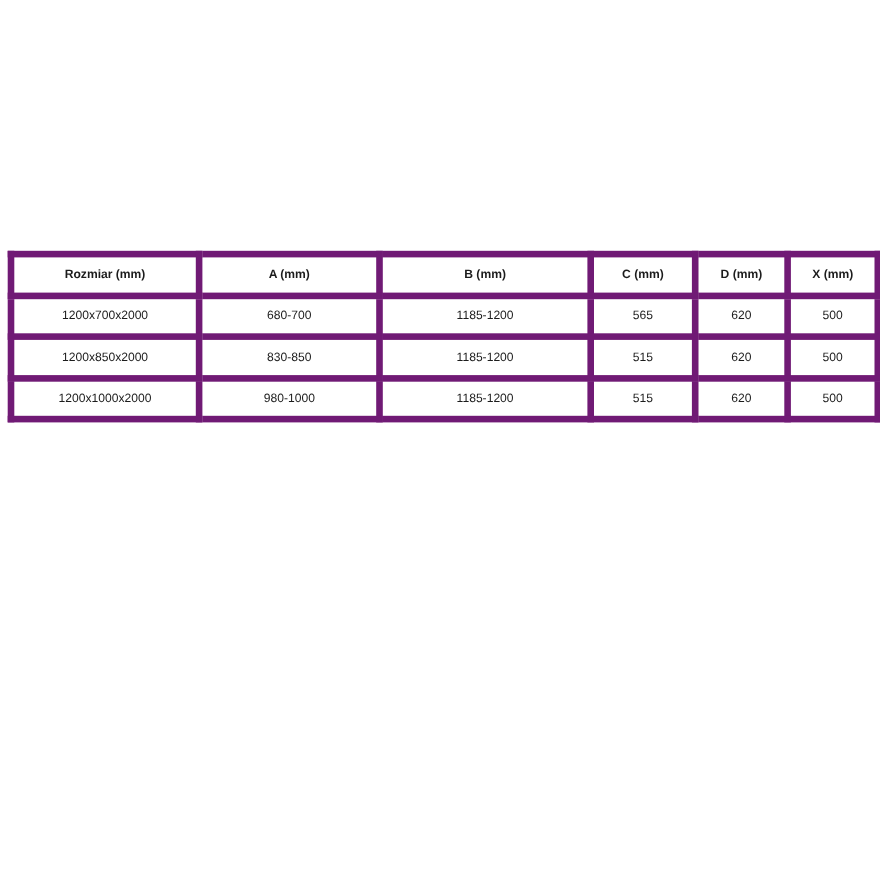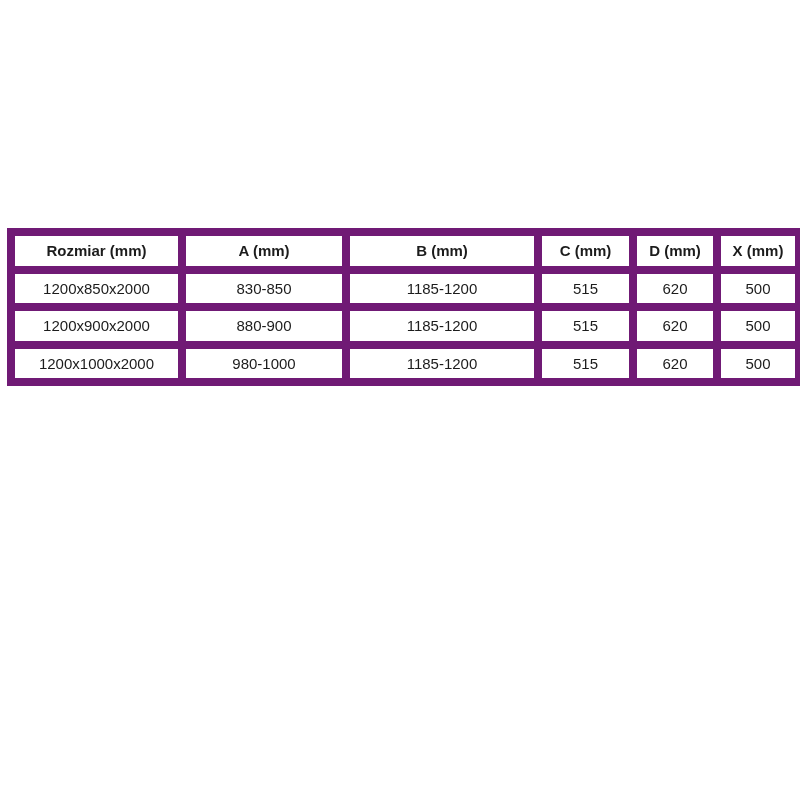--- a/index.html
+++ b/index.html
@@ -21,24 +21,24 @@
     top: 228px;
     width: 788px;
     border-collapse: collapse;
     table-layout: fixed;
   }
   .size-table tr {
     height: 37.5px;
   }
   .size-table th,
   .size-table td {
-    border: 8px solid #701a75;
+    border: 6px solid #701a75;
     text-align: center;
     vertical-align: middle;
-    font-size: 15px;
+    font-size: 11px;
     color: #1c1c1c;
     padding: 0;
     white-space: nowrap;
     overflow: hidden;
   }
   .size-table th {
     font-weight: bold;
   }
 </style>
 </head>
@@ -58,30 +58,30 @@
       <th>Rozmiar (mm)</th>
       <th>A (mm)</th>
       <th>B (mm)</th>
       <th>C (mm)</th>
       <th>D (mm)</th>
       <th>X (mm)</th>
     </tr>
   </thead>
   <tbody>
     <tr>
-      <td>1200x850x2000</td>
-      <td>830-850</td>
+      <td>1200x700x2000</td>
+      <td>680-700</td>
       <td>1185-1200</td>
-      <td>515</td>
+      <td>565</td>
       <td>620</td>
       <td>500</td>
     </tr>
     <tr>
-      <td>1200x900x2000</td>
-      <td>880-900</td>
+      <td>1200x850x2000</td>
+      <td>830-850</td>
       <td>1185-1200</td>
       <td>515</td>
       <td>620</td>
       <td>500</td>
     </tr>
     <tr>
       <td>1200x1000x2000</td>
       <td>980-1000</td>
       <td>1185-1200</td>
       <td>515</td>

